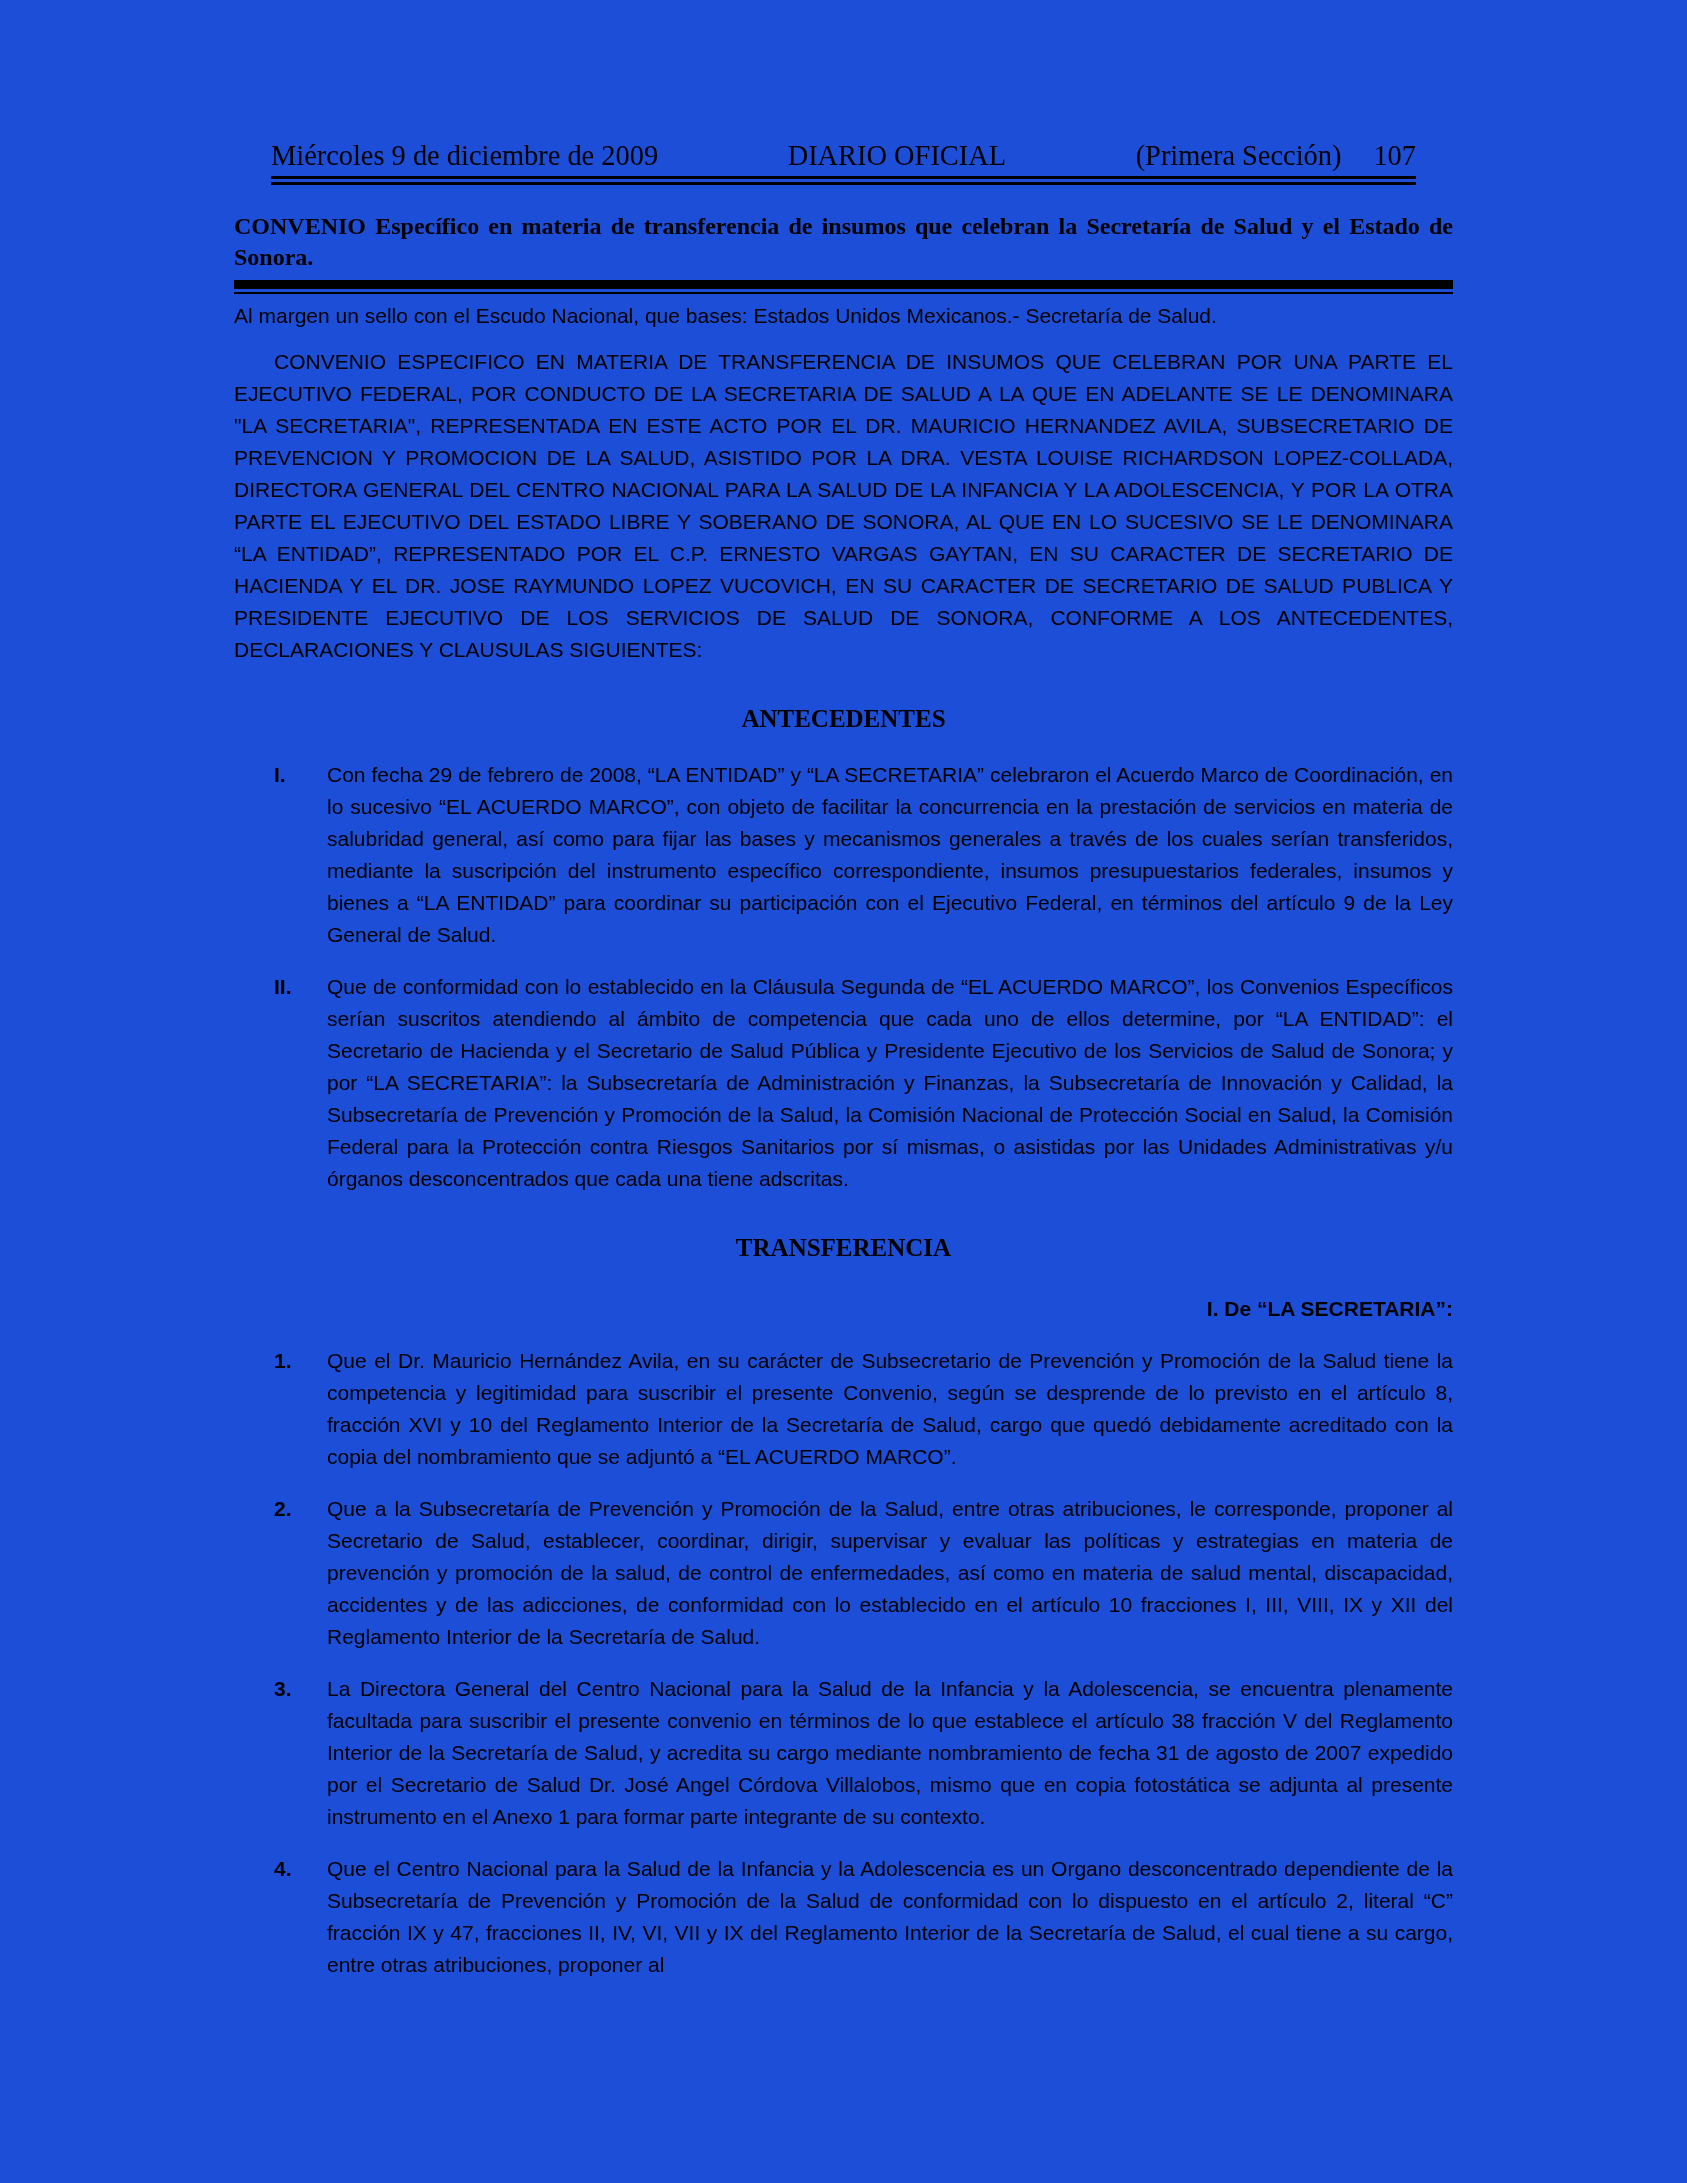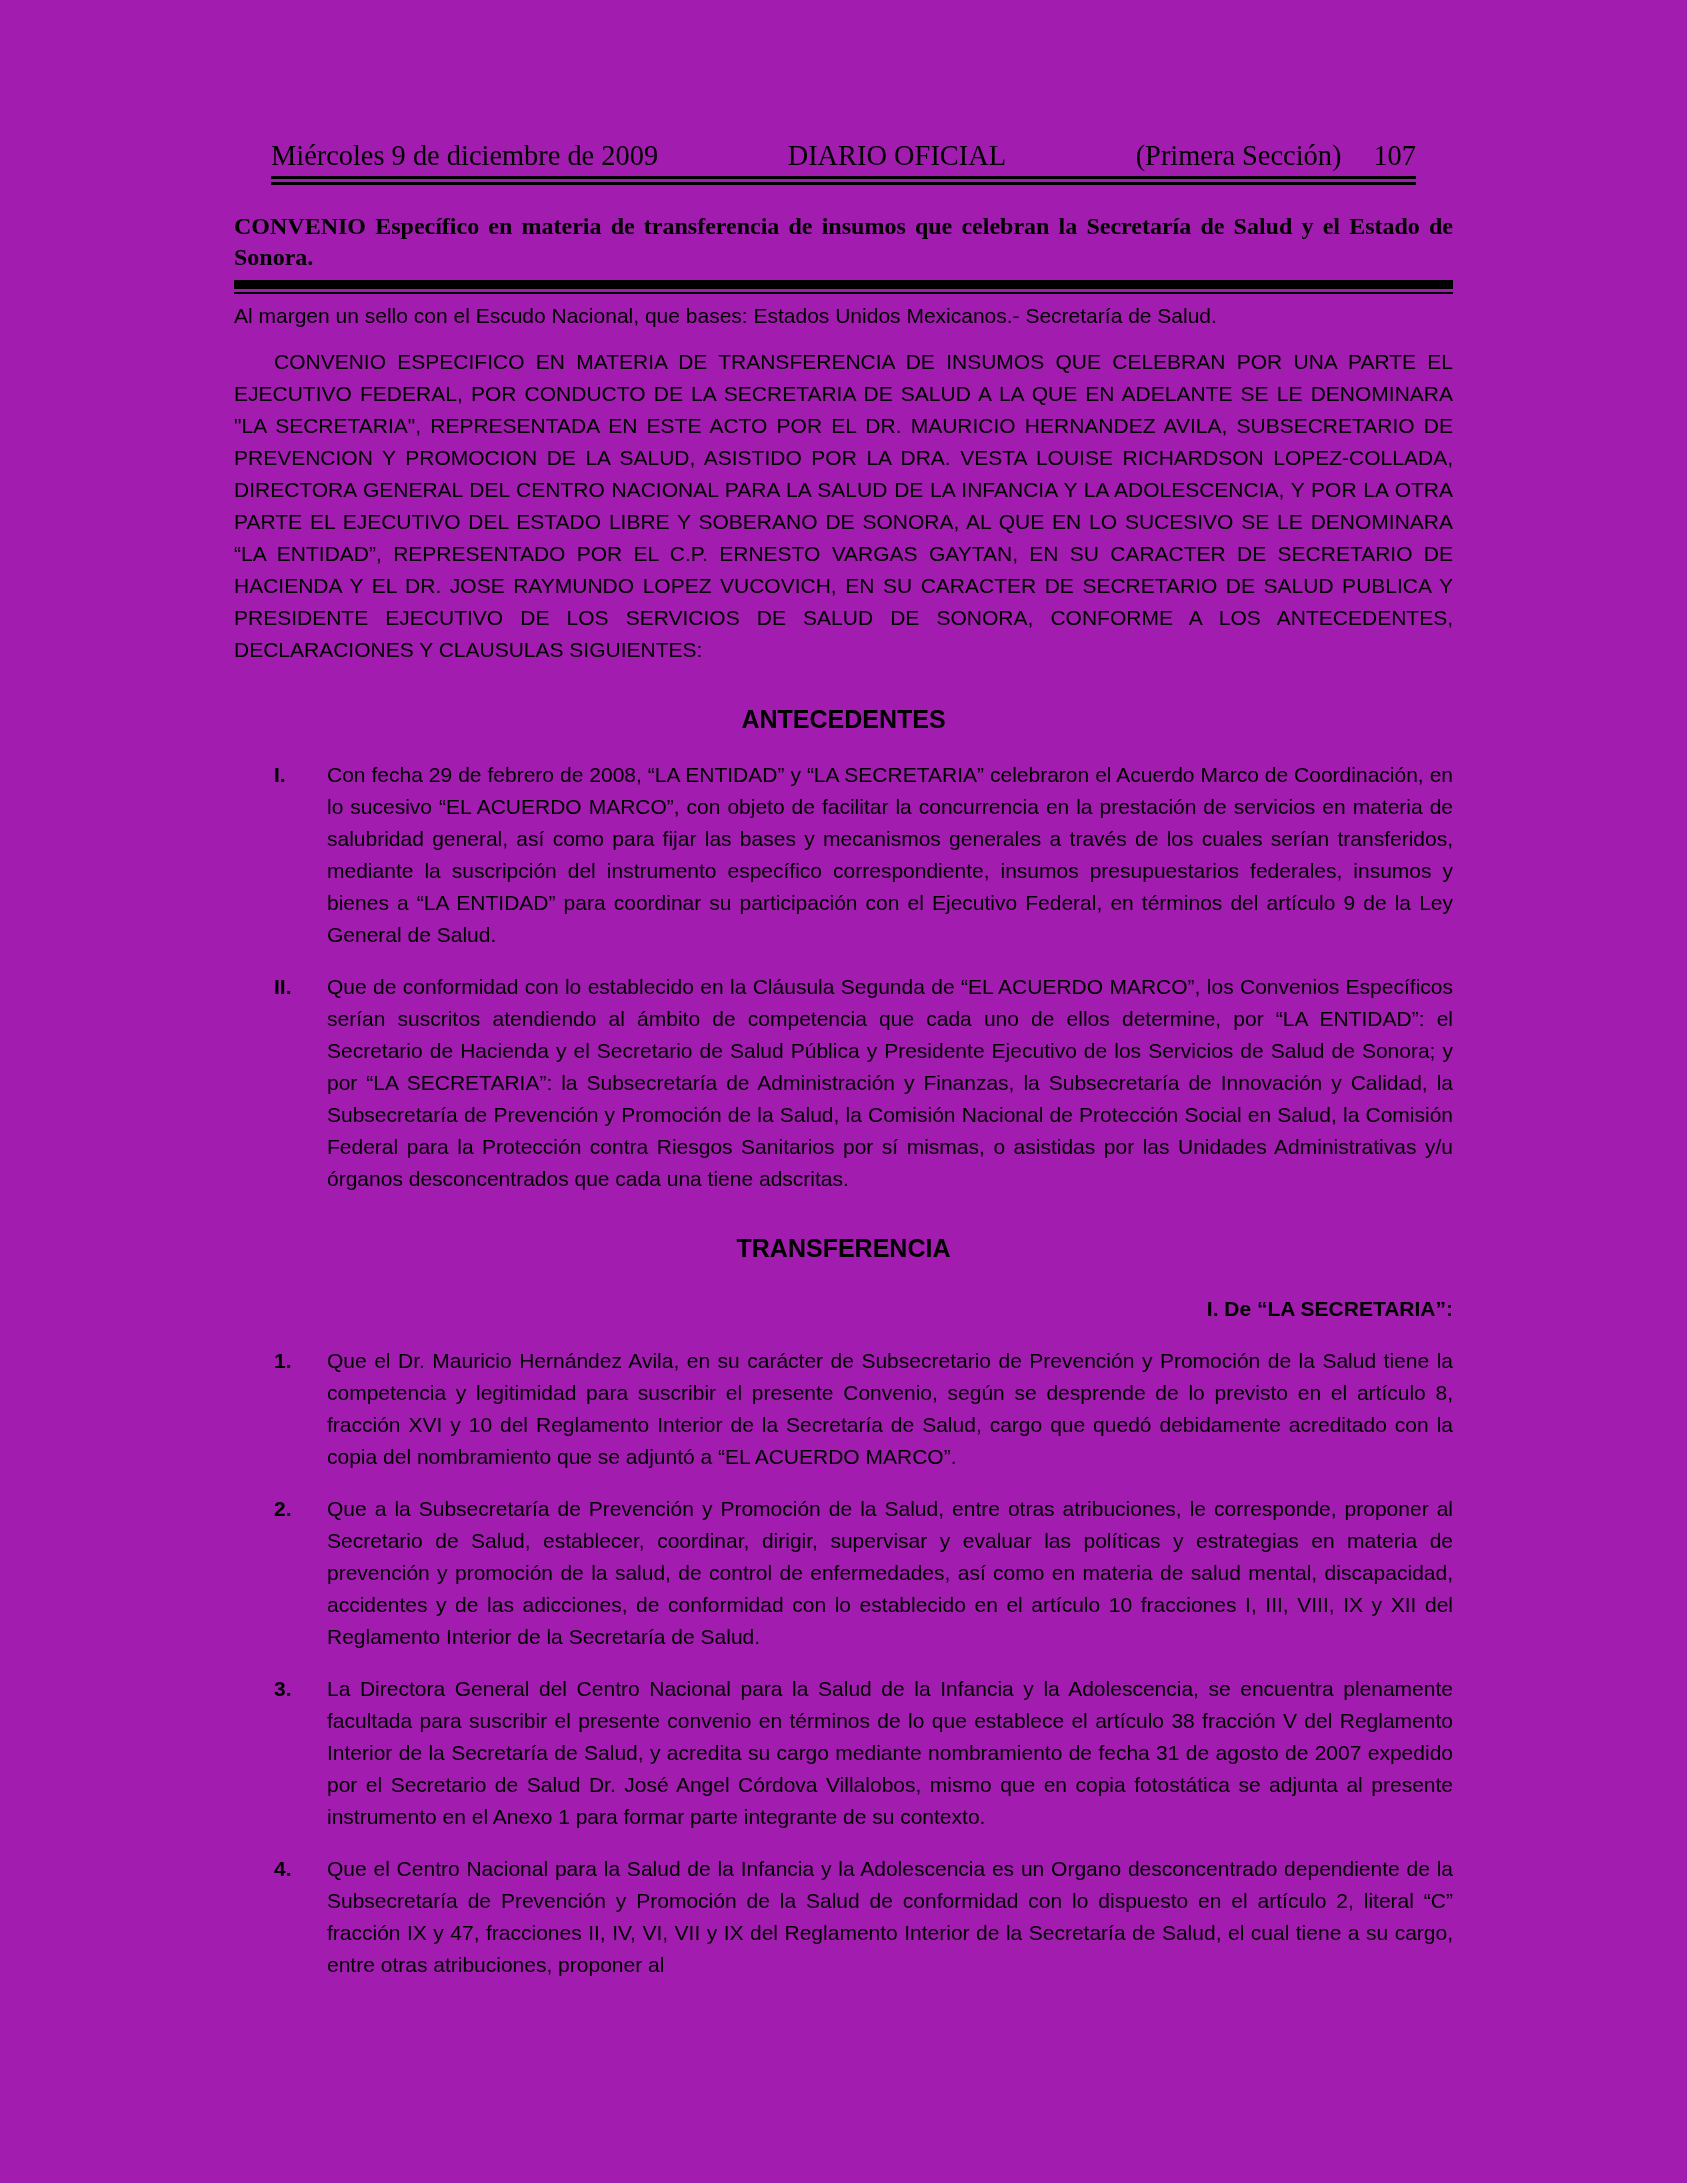--- a/index.html
+++ b/index.html
@@ -1,21 +1,21 @@
 <!DOCTYPE html>
 <html style="font-size:10.6px"><head>
 <meta charset="utf-8">
 <style>
   html, body { margin: 0; padding: 0; background: #888; }
   .page {
     position: relative;
     width: 1687px;
     height: 2183px;
     margin: 0 auto;
-    background: #a21caf;
+    background: #1d4ed8;
     color: #000000;
     box-sizing: border-box;
     padding: 93px 234px 0 234px;
     font-family: "Liberation Sans", "DejaVu Sans", sans-serif;
     font-size: 21px;
     line-height: 32px;
   }
   
   .masthead { margin: 0 37px; font-family: "Liberation Serif", "DejaVu Serif", serif; }
   .masthead-row {
@@ -42,21 +42,21 @@
     line-height: 31px;
     text-align: justify;
   }
   .thick-rule { margin-top: 6.6px; height: 9.3px; background: #000; }
   .thin-rule  { margin-top: 3.3px;  height: 2px;  background: #000; }
   
   .seal-line { margin: 5.3px 0 0 0; text-align: justify; }
   .preamble  { margin: 14.6px 0 0 0; text-indent: 40px; text-align: justify; }
   .section-heading {
     margin: 37px 0 24px 0;
-    font-family: Liberation Sans, sans-serif;
+    font-family: Liberation Serif, serif;
     font-weight: bold;
     font-size: 25px;
     line-height: 32px;
     text-align: center;
   }
   .sub-heading {
     margin: 29px 0 0 0;
     padding-left: 40px;
     font-weight: bold;
     text-align: right;

